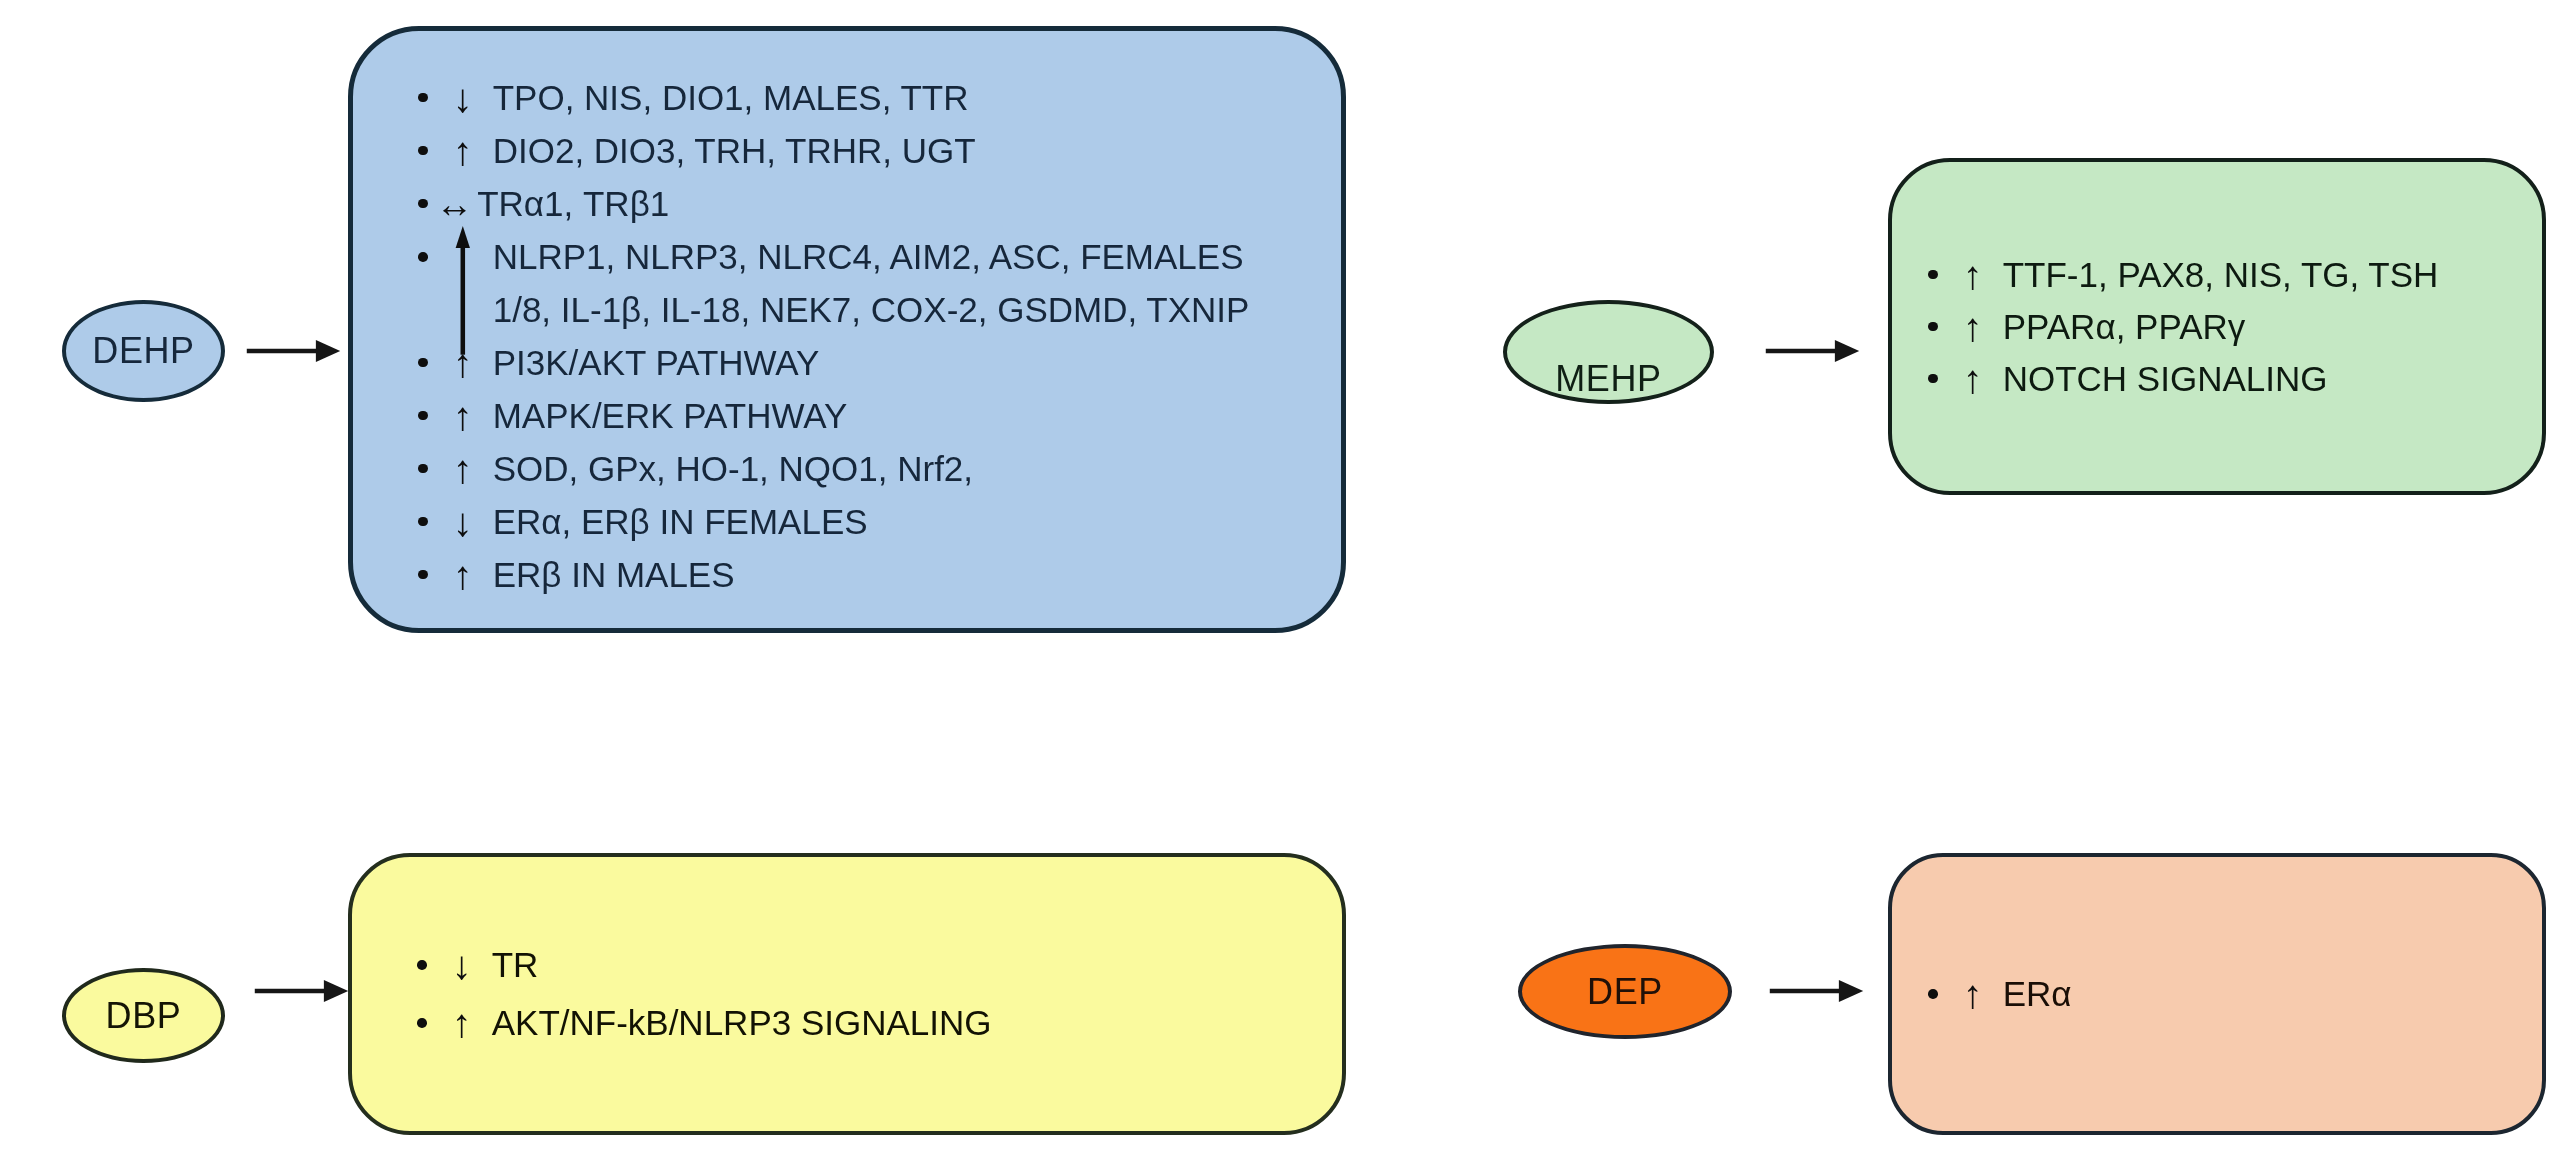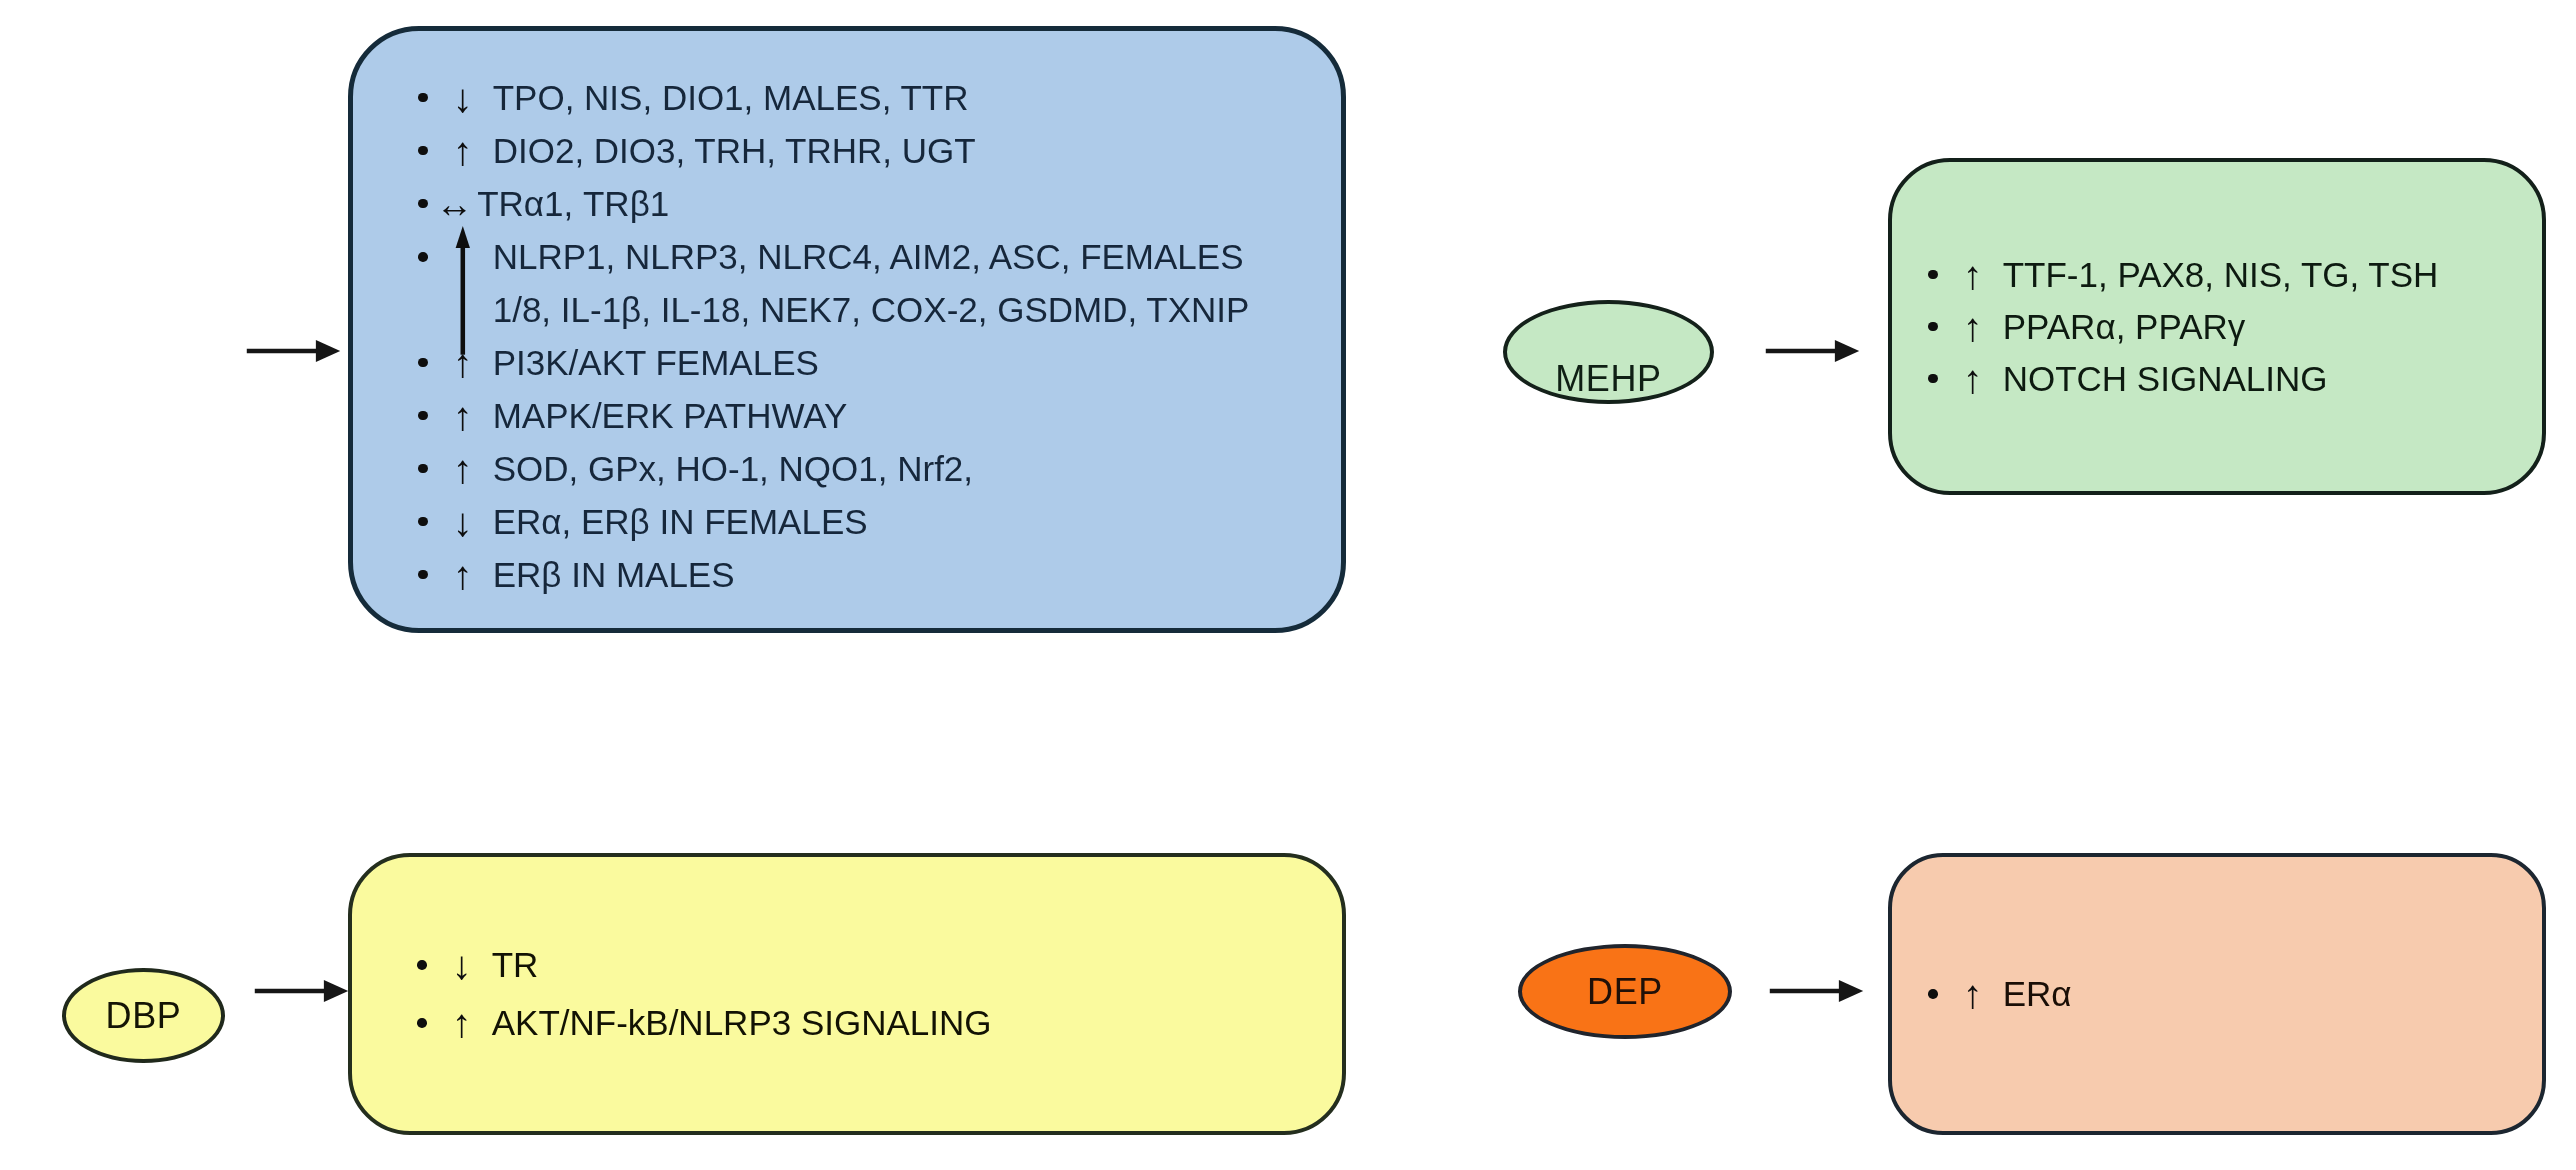--- a/index.html
+++ b/index.html
@@ -112,20 +112,23 @@
   .arrcol line    { stroke: #0E0E0E; stroke-width: 7px; }
   .arrcol polygon { fill: #0E0E0E; }
   .txt2 { display: flex; flex-direction: column; }
   .txt2 .tline { height: 53px; display: flex; align-items: center; white-space: nowrap; }
 </style>
 </head>
 <body>
 
 <div id="canvas">
 
+  <div class="node" id="dehp-node">
+    <span>DEHP</span>
+  </div>
 
   <svg class="connector" id="dehp-connector" viewBox="0 0 150 50">
     <line x1="2" y1="25" x2="116" y2="25"></line>
     <polygon points="148,25 110,8 110,42"></polygon>
   </svg>
 
   <div class="box" id="dehp-box">
     <div class="item">
       <span class="dot"></span>
       <span class="arr">↓</span>
@@ -150,21 +153,21 @@
         </svg>
       </span>
       <span class="txt2">
         <span class="tline">NLRP1, NLRP3, NLRC4, AIM2, ASC, FEMALES</span>
         <span class="tline">1/8, IL-1β, IL-18, NEK7, COX-2, GSDMD, TXNIP</span>
       </span>
     </div>
     <div class="item">
       <span class="dot"></span>
       <span class="arr">↑</span>
-      <span class="txt">PI3K/AKT FEMALES</span>
+      <span class="txt">PI3K/AKT PATHWAY</span>
     </div>
     <div class="item">
       <span class="dot"></span>
       <span class="arr">↑</span>
       <span class="txt">MAPK/ERK PATHWAY</span>
     </div>
     <div class="item">
       <span class="dot"></span>
       <span class="arr">↑</span>
       <span class="txt">SOD, GPx, HO-1, NQO1, Nrf2,</span>

